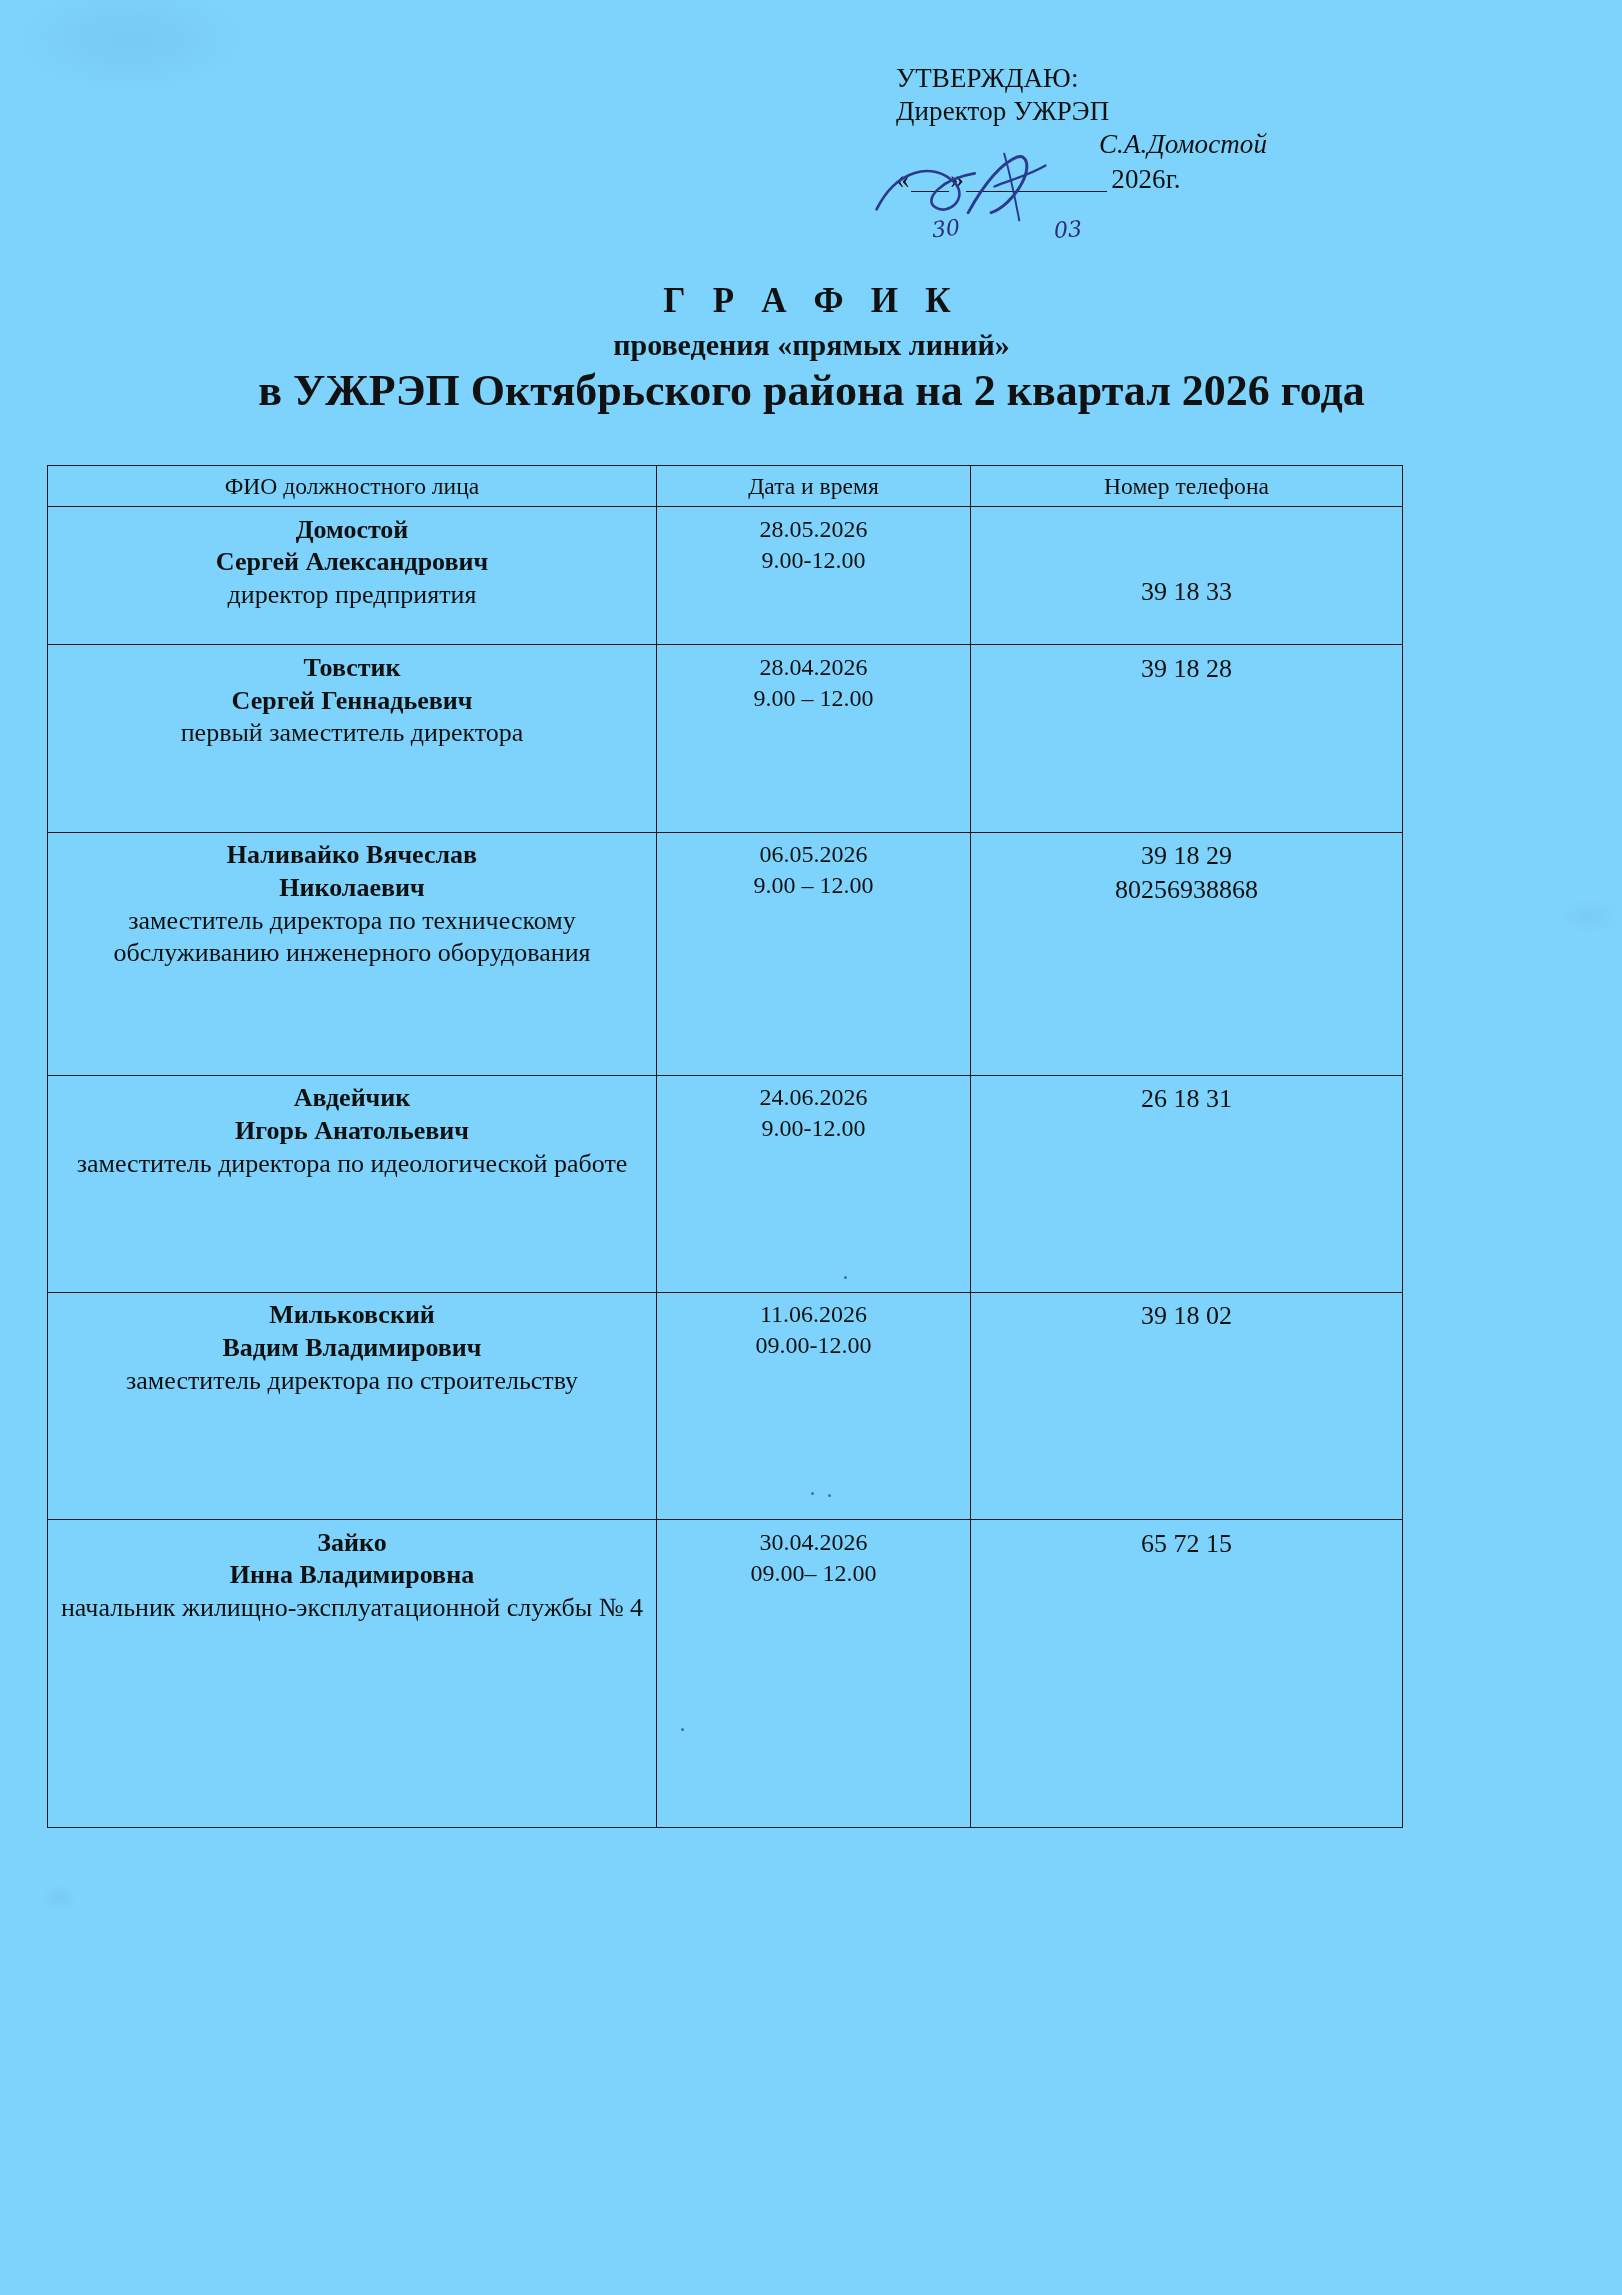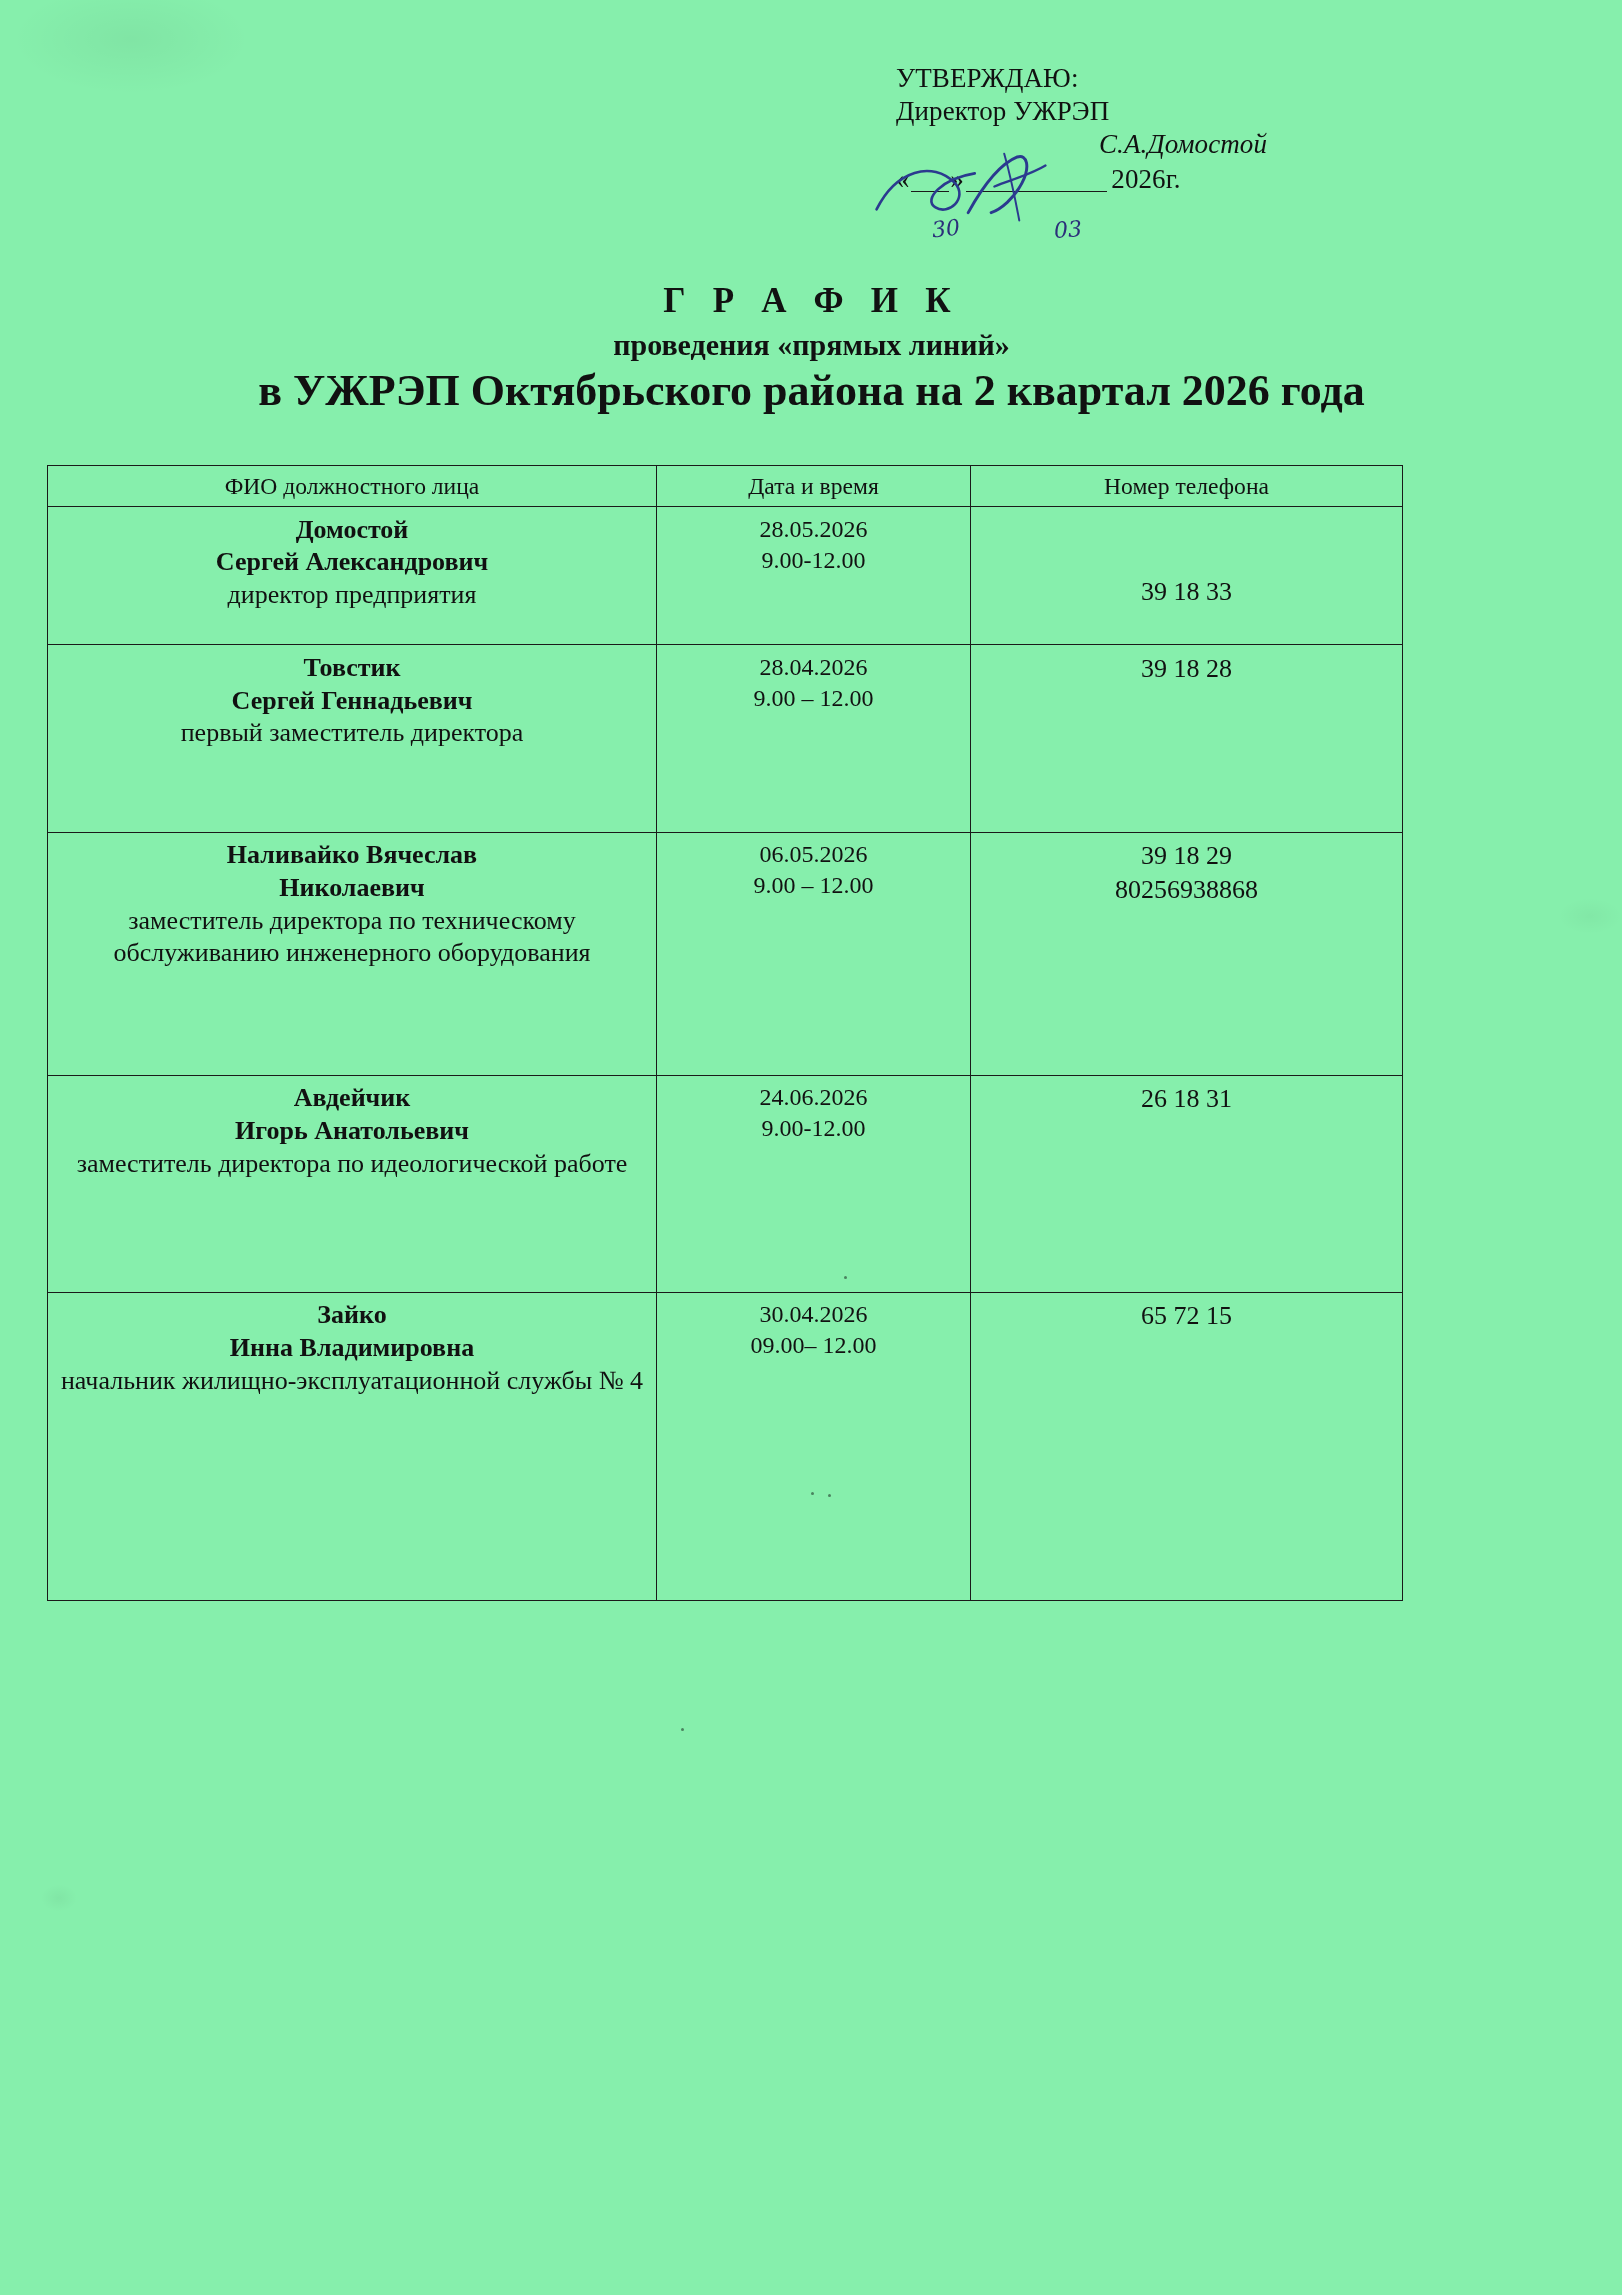--- a/index.html
+++ b/index.html
@@ -13,21 +13,21 @@
     position: relative;
     font-family: "Liberation Serif", serif;
     color: #111111;
     overflow: hidden;
   }
 
   
   .page {
     position: absolute;
     inset: 0;
-    background: #86efac;
+    background: #7dd3fc;
   }
   .scan-noise {
     position: absolute;
     inset: 0;
     background:
       radial-gradient(ellipse 170px 79px at 131px 39px, rgba(0,0,0,0.045), rgba(0,0,0,0) 70%),
       radial-gradient(ellipse 46px 26px at 1590px 916px, rgba(0,0,0,0.03), rgba(0,0,0,0) 70%),
       radial-gradient(ellipse 26px 19.6px at 59px 1898px, rgba(0,0,0,0.04), rgba(0,0,0,0) 70%);
     pointer-events: none;
   }
@@ -269,20 +269,35 @@
         </td>
         <td class="date-cell">
           <div>24.06.2026</div>
           <div>9.00-12.00</div>
         </td>
         <td class="phone-cell">
           <div>26 18 31</div>
         </td>
       </tr>
 
+      <tr>
+        <td class="fio-cell">
+          <div class="bold">Мильковский</div>
+          <div class="bold">Вадим Владимирович</div>
+          <div>заместитель директора по строительству</div>
+          <div class="spacer-pad-5"></div>
+        </td>
+        <td class="date-cell">
+          <div>11.06.2026</div>
+          <div>09.00-12.00</div>
+        </td>
+        <td class="phone-cell">
+          <div>39 18 02</div>
+        </td>
+      </tr>
 
       <tr>
         <td class="fio-cell">
           <div class="bold">Зайко</div>
           <div class="bold">Инна Владимировна</div>
           <div>начальник жилищно-эксплуатационной службы № 4</div>
           <div class="spacer-pad-6"></div>
         </td>
         <td class="date-cell">
           <div>30.04.2026</div>

